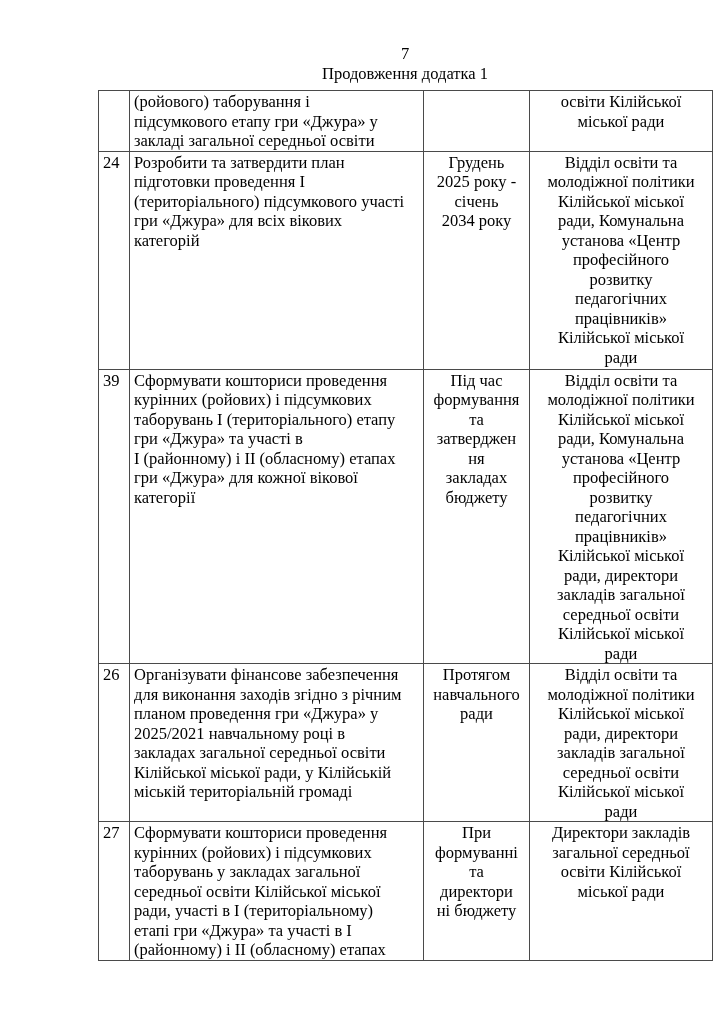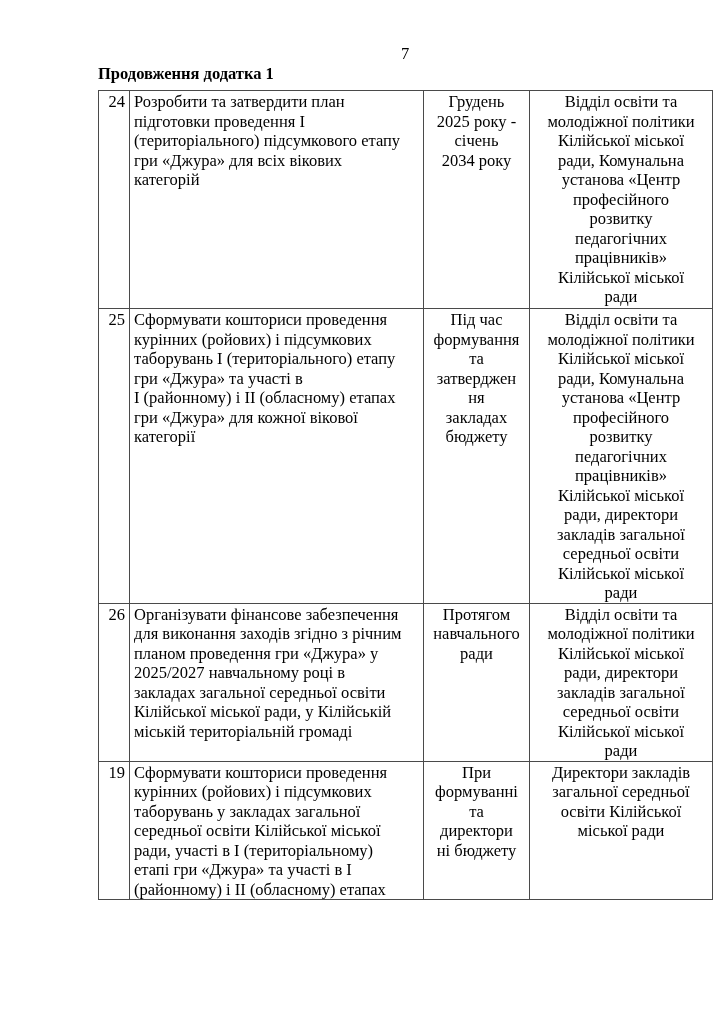--- a/index.html
+++ b/index.html
@@ -20,37 +20,36 @@
   }
   .content {
     margin-left: 98px;
     width: 614px;
     padding-top: 44px;
   }
   .page-number {
     text-align: center;
   }
   .continuation-note {
-    text-align: left;
-    font-weight: bold;
+    text-align: center;
   }
   table.plan-table {
     margin-top: 7px;
     border-collapse: collapse;
     table-layout: fixed;
     width: 614px;
   }
   table.plan-table td {
     border: 1px solid #4a4a4a;
     vertical-align: top;
     padding: 1px 4px 0 4px;
     white-space: pre-line;
     overflow: hidden;
   }
-  td.c-num  { text-align: right; margin-top: 11px; }
+  td.c-num  { text-align: left; margin-top: 11px; }
   td.c-task { text-align: left; }
   td.c-term { text-align: center; }
   td.c-resp { text-align: center; }
   tr.r0 { height: 58px; }
   tr.r1 { height: 218px; }
   tr.r2 { height: 294px; }
   tr.r3 { height: 154px; padding-left: 32px; }
   tr.r4 { height: 137px; }
 </style>
 </head>
@@ -64,45 +63,54 @@
     <div class="continuation-note">Продовження додатка 1</div>
 
     <table class="plan-table">
       <colgroup>
         <col style="width:31px">
         <col style="width:294px">
         <col style="width:106px">
         <col style="width:183px">
       </colgroup>
       <tbody>
+        <tr class="r0">
+          <td class="c-num"></td>
+          <td class="c-task">(ройового) таборування і
+підсумкового етапу гри «Джура» у
+закладі загальної середньої освіти</td>
+          <td class="c-term"></td>
+          <td class="c-resp">освіти Кілійської
+міської ради</td>
+        </tr>
         <tr class="r1">
           <td class="c-num">24</td>
           <td class="c-task">Розробити та затвердити план
 підготовки проведення І
-(територіального) підсумкового етапу
+(територіального) підсумкового участі
 гри «Джура» для всіх вікових
 категорій</td>
           <td class="c-term">Грудень
 2025 року -
 січень
 2034 року</td>
           <td class="c-resp">Відділ освіти та
 молодіжної політики
 Кілійської міської
 ради, Комунальна
 установа «Центр
 професійного
 розвитку
 педагогічних
 працівників»
 Кілійської міської
 ради</td>
         </tr>
         <tr class="r2">
-          <td class="c-num">25</td>
+          <td class="c-num">39</td>
           <td class="c-task">Сформувати кошториси проведення
 курінних (ройових) і підсумкових
 таборувань І (територіального) етапу
 гри «Джура» та участі в
 І (районному) і ІІ (обласному) етапах
 гри «Джура» для кожної вікової
 категорії</td>
           <td class="c-term">Під час
 формування
 та
@@ -124,38 +132,38 @@
 закладів загальної
 середньої освіти
 Кілійської міської
 ради</td>
         </tr>
         <tr class="r3">
           <td class="c-num">26</td>
           <td class="c-task">Організувати фінансове забезпечення
 для виконання заходів згідно з річним
 планом проведення гри «Джура» у
-2025/2027 навчальному році в
+2025/2021 навчальному році в
 закладах загальної середньої освіти
 Кілійської міської ради, у Кілійській
 міській територіальній громаді</td>
           <td class="c-term">Протягом
 навчального
 ради</td>
           <td class="c-resp">Відділ освіти та
 молодіжної політики
 Кілійської міської
 ради, директори
 закладів загальної
 середньої освіти
 Кілійської міської
 ради</td>
         </tr>
         <tr class="r4">
-          <td class="c-num">19</td>
+          <td class="c-num">27</td>
           <td class="c-task">Сформувати кошториси проведення
 курінних (ройових) і підсумкових
 таборувань у закладах загальної
 середньої освіти Кілійської міської
 ради, участі в І (територіальному)
 етапі гри «Джура» та участі в І
 (районному) і ІІ (обласному) етапах</td>
           <td class="c-term">При
 формуванні
 та

